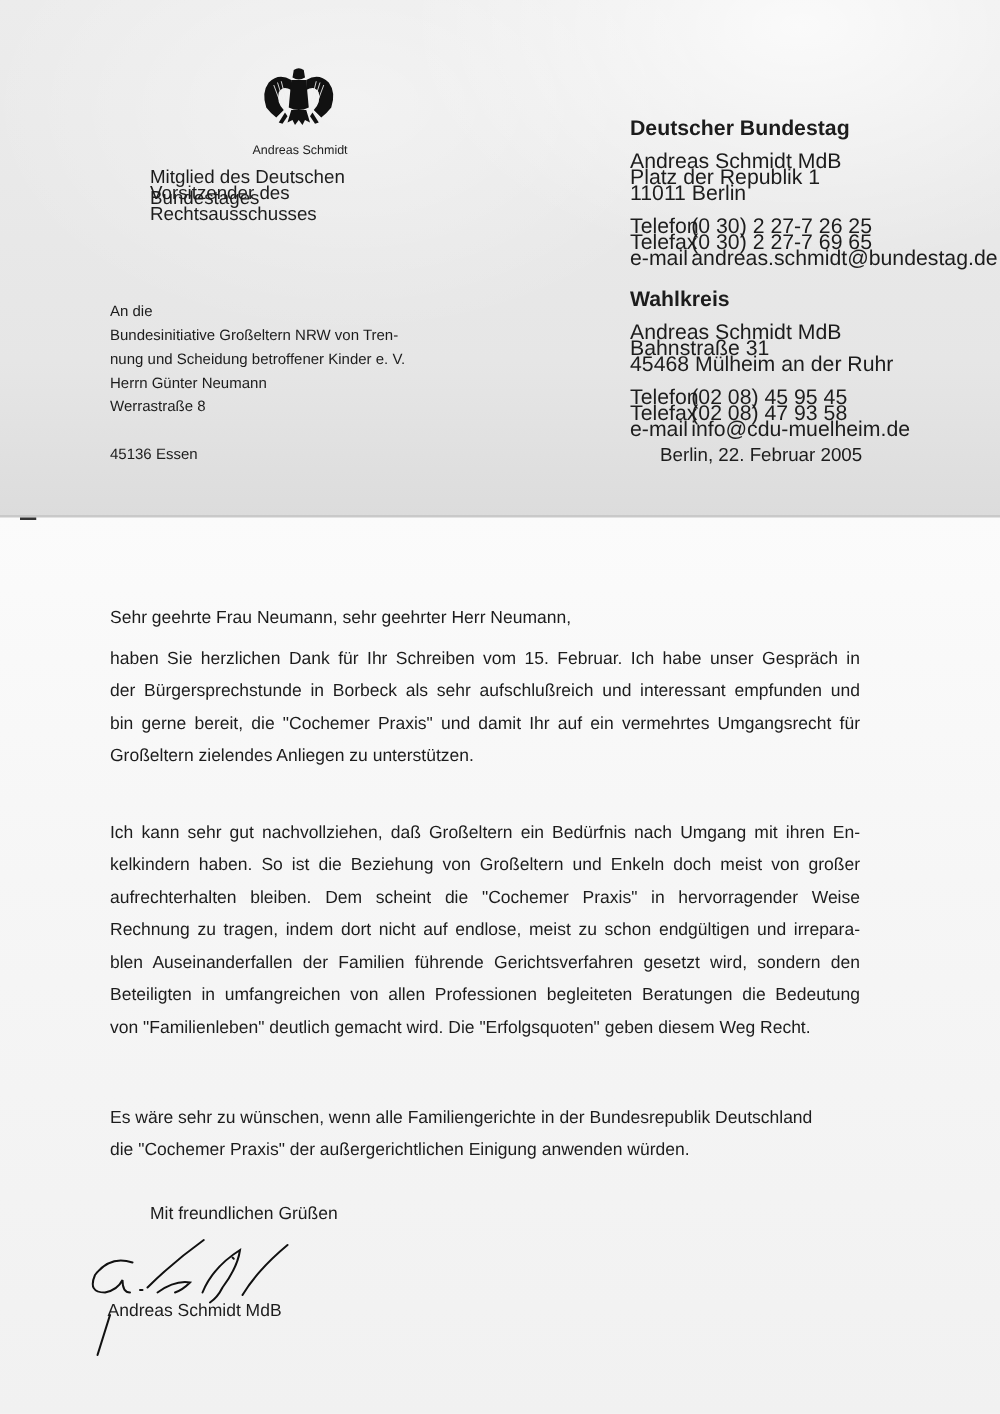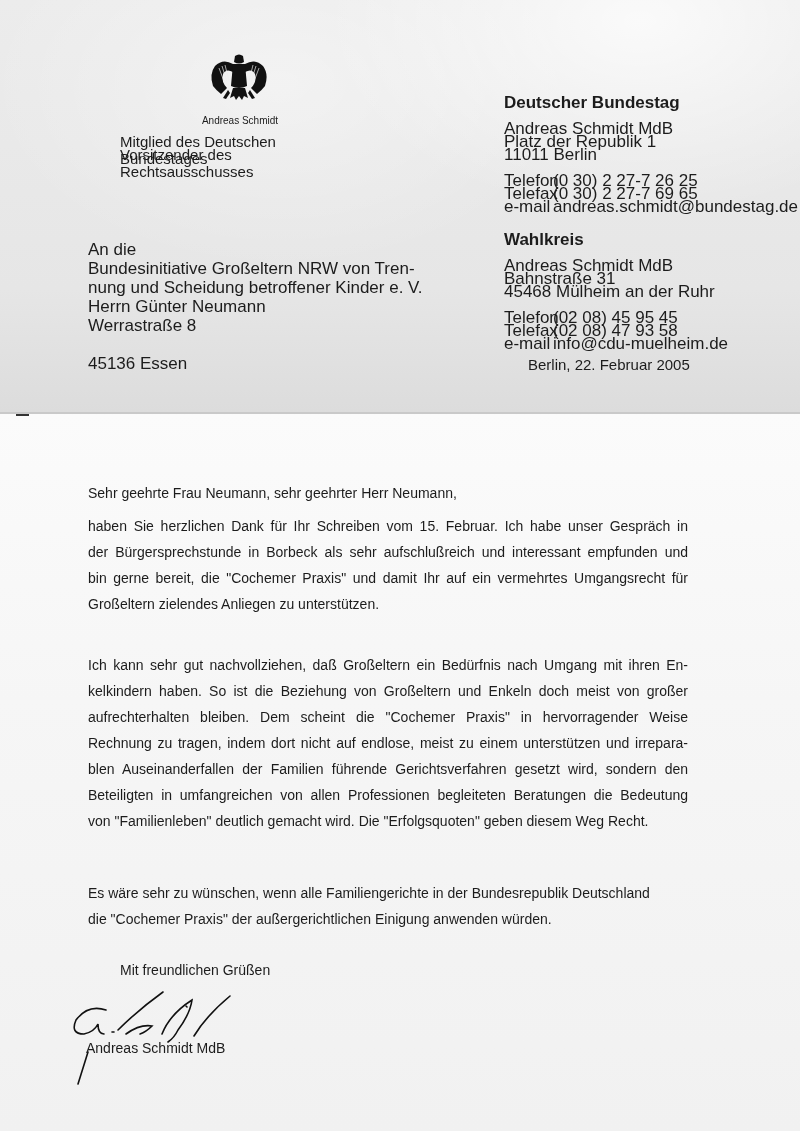--- a/index.html
+++ b/index.html
@@ -34,21 +34,21 @@
     .sender-line { left: 120px; width: 240px; text-align: left; font-size: 15px; }
 
     .right-col { left: 504px; font-size: 17px; line-height: 13px; }
     .right-col .bold { font-weight: bold; }
     .contact-row { display: flex; }
     .contact-row .lbl { width: 49px; }
 
     .date { left: 528px; top: 356px; font-size: 15px; }
 
     
-    .recipient { left: 88px; top: 240px; font-size: 17px; line-height: 19px; }
+    .recipient { left: 88px; top: 240px; font-size: 12px; line-height: 19px; }
     .recipient .gap { height: 19px; }
 
     
     .body-text { left: 88px; width: 600px; font-size: 14px; line-height: 26px; text-align: justify; }
     .body-text .ln { display: block; white-space: nowrap; text-align: justify; text-align-last: justify; }
     .body-text .ln.last { text-align-last: left; }
 
     .salutation { left: 88px; top: 485px; font-size: 14px; }
     .closing { left: 88px; top: 962px; font-size: 14px; margin-left: 32px; }
     .signed-name { left: 86px; top: 1040px; font-size: 14px; }
@@ -148,21 +148,21 @@
   <span class="ln">haben Sie herzlichen Dank für Ihr Schreiben vom 15. Februar. Ich habe unser Gespräch in</span>
   <span class="ln">der Bürgersprechstunde in Borbeck als sehr aufschlußreich und interessant empfunden und</span>
   <span class="ln">bin gerne bereit, die "Cochemer Praxis" und damit Ihr auf ein vermehrtes Umgangsrecht für</span>
   <span class="ln last">Großeltern zielendes Anliegen zu unterstützen.</span>
 </div>
 
 <div class="abs body-text" style="top:652px;">
   <span class="ln">Ich kann sehr gut nachvollziehen, daß Großeltern ein Bedürfnis nach Umgang mit ihren En-</span>
   <span class="ln">kelkindern haben. So ist die Beziehung von Großeltern und Enkeln doch meist von großer</span>
   <span class="ln">aufrechterhalten bleiben. Dem scheint die "Cochemer Praxis" in hervorragender Weise</span>
-  <span class="ln">Rechnung zu tragen, indem dort nicht auf endlose, meist zu einem unterstützen und irrepara-</span>
+  <span class="ln">Rechnung zu tragen, indem dort nicht auf endlose, meist zu schon endgültigen und irrepara-</span>
   <span class="ln">blen Auseinanderfallen der Familien führende Gerichtsverfahren gesetzt wird, sondern den</span>
   <span class="ln">Beteiligten in umfangreichen von allen Professionen begleiteten Beratungen die Bedeutung</span>
   <span class="ln last">von "Familienleben" deutlich gemacht wird. Die "Erfolgsquoten" geben diesem Weg Recht.</span>
 </div>
 
 <div class="abs body-text" style="top:880px;">
   <span class="ln last">Es wäre sehr zu wünschen, wenn alle Familiengerichte in der Bundesrepublik Deutschland</span>
   <span class="ln last">die "Cochemer Praxis" der außergerichtlichen Einigung anwenden würden.</span>
 </div>
 

